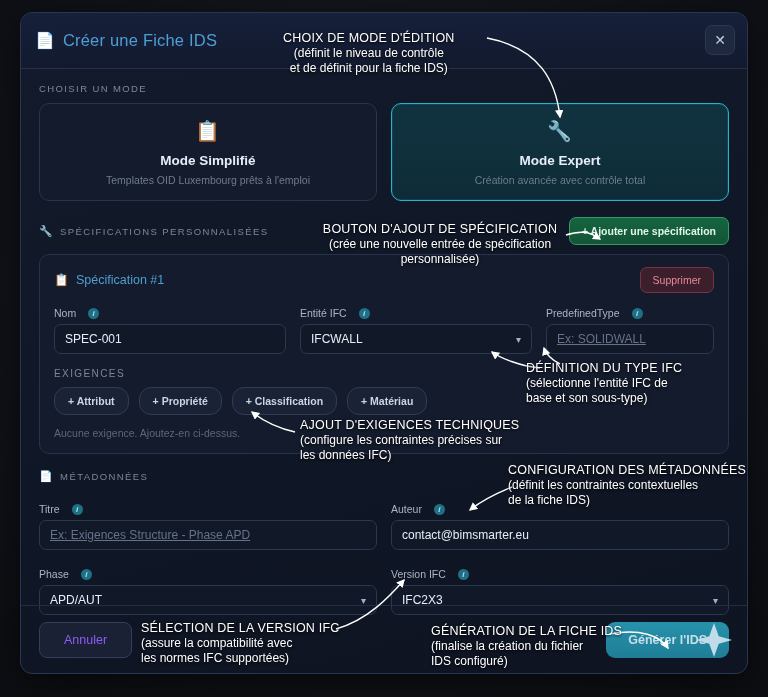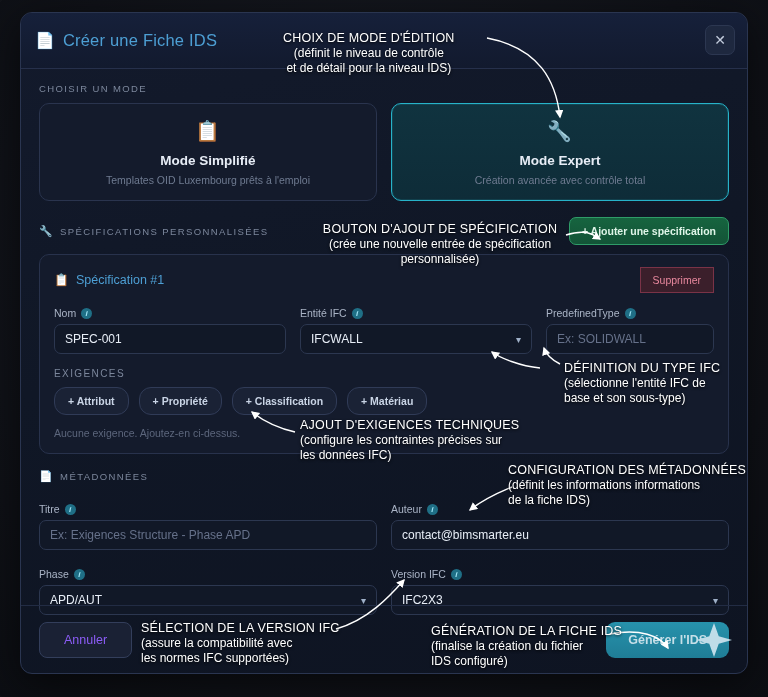--- a/index.html
+++ b/index.html
@@ -86,46 +86,46 @@
     background: #141b2c; border: 1px solid #28324c;
     border-radius: 10px; padding: 12px 14px 14px 14px;
   }
   .spec-card-head {
     display: flex; align-items: center; justify-content: space-between;
     margin-bottom: 14px;
   }
   .spec-name { color: #4d9fd4; font-size: 12.5px; display: flex; align-items: center; gap: 7px; }
   .spec-name .s-ico { font-size: 12px; }
   .btn-delete {
-    background: #3b1f2b; border: 1px solid #7a3347; border-radius: 0;
+    background: #3b1f2b; border: 1px solid #7a3347; border-radius: 7px;
     color: #e8889e; font-size: 10.5px; padding: 6px 12px; cursor: pointer;
   }
 
   .field-row { display: flex; gap: 14px; }
   .field { display: flex; flex-direction: column; }
   .field.f-nom { width: 232px; }
   .field.f-ent { width: 232px; }
   .field.f-pre { flex: 1; }
   .field-label {
     color: #aab4c6; font-size: 10.5px; margin-bottom: 5px;
-    display: flex; align-items: center; gap: 5px;
+    display: flex; align-items: center; gap: 12px;
   }
   .info-i {
     display: inline-block; width: 11px; height: 11px; border-radius: 50%;
     background: #1f6f86; color: #9fe4f5; font-size: 8px; line-height: 11px;
     text-align: center; font-weight: bold; font-style: italic;
   }
   .input, .select {
     height: 30px; border-radius: 7px;
     background: #111827; border: 1px solid #2c3750;
     color: #e8eef7; font-size: 12px; padding: 4px 10px;
     display: flex; align-items: center;
     font-family: "Liberation Sans", sans-serif;
   }
-  .input.placeholder { color: #66718a; }
+  .input.placeholder { color: #66718a; text-decoration: underline; }
   .select { justify-content: space-between; cursor: pointer; }
   .select .chev { color: #9fb0c8; font-size: 10px; }
 
   .exig-label {
     color: #7c879c; font-size: 10px; letter-spacing: 1.4px;
     text-transform: uppercase; margin: 14px 0 8px 0;
   }
   .chip-row { display: flex; gap: 10px; }
   .chip {
     background: #1a2235; border: 1px solid #303b57; border-radius: 12px;
@@ -325,44 +325,44 @@
     <path d="M560,364 C552,360 546,354 544,348" stroke="#fff" stroke-width="1.4" fill="none" marker-end="url(#ah)"></path>
     <path d="M295,432 C278,428 262,420 252,412" stroke="#fff" stroke-width="1.4" fill="none" marker-end="url(#ah)"></path>
     <path d="M512,487 C495,494 480,502 470,510" stroke="#fff" stroke-width="1.4" fill="none" marker-end="url(#ah)"></path>
     <path d="M336,629 C368,620 390,596 404,580" stroke="#fff" stroke-width="1.4" fill="none" marker-end="url(#ah)"></path>
     <path d="M610,634 C640,628 660,636 668,648" stroke="#fff" stroke-width="1.4" fill="none" marker-end="url(#ah)"></path>
   </svg>
 
   <div class="anno" style="left:283px; top:31px; text-align:center;">
     <div class="a-t">CHOIX DE MODE D'ÉDITION</div>
     <div class="a-s">(définit le niveau de contrôle</div>
-    <div class="a-s">et de détail pour la niveau IDS)</div>
+    <div class="a-s">et de définit pour la fiche IDS)</div>
   </div>
 
   <div class="anno" style="left:290px; top:222px; text-align:center; width:300px;">
     <div class="a-t">BOUTON D'AJOUT DE SPÉCIFICATION</div>
     <div class="a-s">(crée une nouvelle entrée de spécification</div>
     <div class="a-s">personnalisée)</div>
   </div>
 
-  <div class="anno" style="left:564px; top:361px;">
+  <div class="anno" style="left:526px; top:361px;">
     <div class="a-t">DÉFINITION DU TYPE IFC</div>
     <div class="a-s">(sélectionne l'entité IFC de</div>
     <div class="a-s">base et son sous-type)</div>
   </div>
 
   <div class="anno" style="left:300px; top:418px;">
     <div class="a-t">AJOUT D'EXIGENCES TECHNIQUES</div>
     <div class="a-s">(configure les contraintes précises sur</div>
     <div class="a-s">les données IFC)</div>
   </div>
 
   <div class="anno" style="left:508px; top:463px;">
     <div class="a-t">CONFIGURATION DES MÉTADONNÉES</div>
-    <div class="a-s">(définit les informations informations</div>
+    <div class="a-s">(définit les contraintes contextuelles</div>
     <div class="a-s">de la fiche IDS)</div>
   </div>
 
   <div class="anno" style="left:141px; top:621px;">
     <div class="a-t">SÉLECTION DE LA VERSION IFC</div>
     <div class="a-s">(assure la compatibilité avec</div>
     <div class="a-s">les normes IFC supportées)</div>
   </div>
 
   <div class="anno" style="left:431px; top:624px;">

